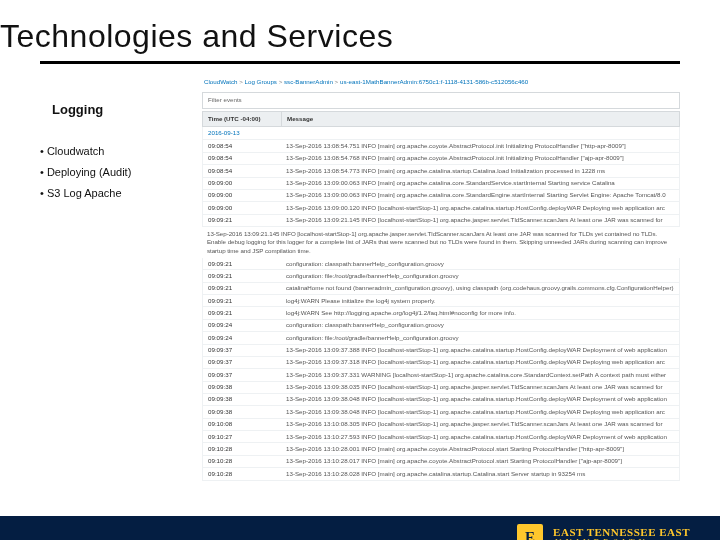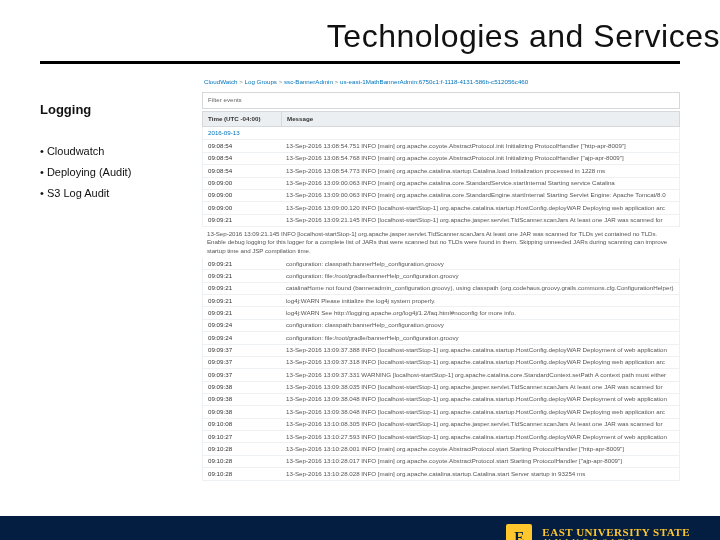--- a/index.html
+++ b/index.html
@@ -1,21 +1,21 @@
 <!DOCTYPE html>
 <html><head>
 <meta charset="utf-8">
 <style>
   html,body{margin:0;padding:0;width:720px;height:540px;background:#fff;font-family:"Segoe UI",Arial,sans-serif;color:#111;overflow:hidden}
   .slide{position:relative;width:720px;height:540px}
-  .title{font-size:32px;font-weight:400;text-align:right;margin:18px 0 6px 0;letter-spacing:0.5px}
+  .title{font-size:32px;font-weight:400;text-align:left;margin:18px 0 6px 0;letter-spacing:0.5px}
   .title-rule{border:none;border-top:3px solid #000;margin:0 40px 10px 40px}
   .content{display:flex;padding:0 40px;gap:12px}
   .left{width:150px;flex:0 0 150px}
-  .left h3{font-size:13px;font-weight:700;margin:28px 0 24px 0}
+  .left h3{font-size:13px;font-weight:700;margin:28px 0 24px 12px}
   .left ul{list-style:none;padding:0;margin:0;font-size:11px;line-height:1.9}
   .left li::before{content:"•  "}
   .panel{flex:1;font-size:6.2px;color:#444;line-height:1.35}
   .crumbs{color:#0073bb;padding:4px 2px}
   .crumbs span{color:#888}
   .filter{background:#fff;border:1px solid #d5d9dc;padding:3px 5px;margin:2px 0;color:#666}
   .hdr{display:flex;background:#eceff1;border:1px solid #d5d9dc;font-weight:600;color:#333}
   .hdr .c1{width:68px;padding:3px 5px;border-right:1px solid #d5d9dc}
   .hdr .c2{flex:1;padding:3px 5px}
   .date-row{padding:2px 5px;color:#0073bb;border-bottom:1px solid #eef1f3}
@@ -37,21 +37,21 @@
 
   <h1 class="title">Technologies and Services</h1>
   <hr class="title-rule">
 
   <div class="content">
     <div class="left">
       <h3>Logging</h3>
       <ul>
         <li>Cloudwatch</li>
         <li>Deploying (Audit)</li>
-        <li>S3 Log Audit</li>
+        <li>S3 Log Apache</li>
       </ul>
     </div>
 
     <div class="panel">
       <div class="crumbs">
         <a>CloudWatch</a> <span>&gt;</span>
         <a>Log Groups</a> <span>&gt;</span>
         <a>ssc-BannerAdmin</a> <span>&gt;</span>
         <a>us-east-1MathBannerAdmin:6750c1:f-1118-4131-586b-c512056c460</a>
       </div>
@@ -165,17 +165,17 @@
             <div class="t">09:10:28</div>
             <div class="m">13-Sep-2016 13:10:28.028 INFO [main] org.apache.catalina.startup.Catalina.start Server startup in 93254 ms</div>
           </div>
         </div>
     </div>
   </div>
 
   <div class="footer">
     <div class="logo-badge">E</div>
     <div class="uni">
-      <div class="l1">EAST UNIVERSITY STATE</div>
+      <div class="l1">EAST TENNESSEE EAST</div>
       <div class="l2"><span class="gold">UNIVERSITY</span></div>
     </div>
   </div>
 </div>
 
 </body></html>

